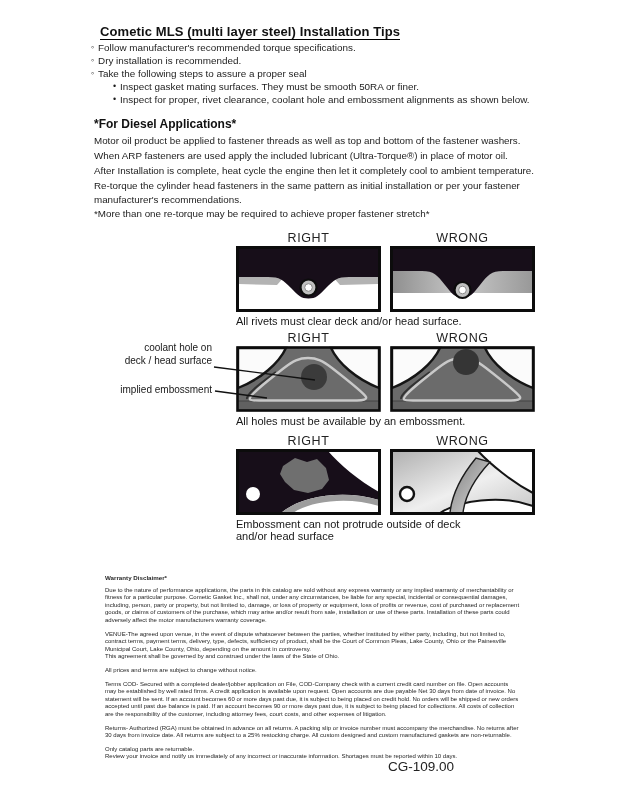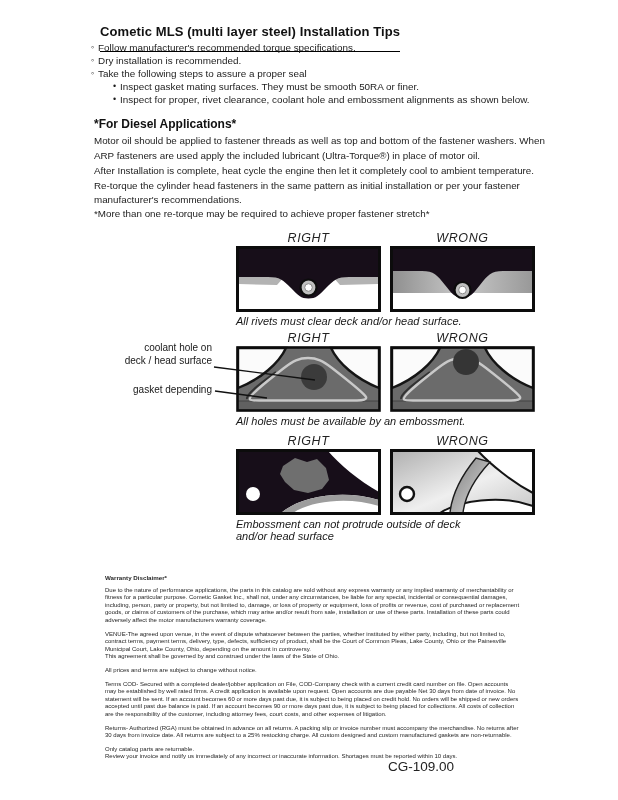--- a/index.html
+++ b/index.html
@@ -5,37 +5,37 @@
   * { margin:0; padding:0; box-sizing:border-box; }
   html,body { background:#ffffff; }
   .page {
     position:relative; width:618px; height:800px; background:#ffffff;
     font-family:"Liberation Sans", sans-serif; color:#1c1c1c; overflow:hidden;
   }
   
   .title-wrap { position:absolute; left:100px; top:22px; }
   .title-text {
     display:inline-block; font-size:13px; font-weight:bold; color:#111;
-    border-bottom:1.5px solid #000; padding-bottom:12px; letter-spacing:.1px;
+    border-bottom:1.5px solid #000; padding-bottom:0; letter-spacing:.1px;
   }
   
   .tips { position:absolute; left:88px; top:41px; width:480px; font-size:9.9px; }
   .tip { position:relative; padding-left:10px; line-height:13px; }
   .tip.sub { padding-left:32px; }
   .mk { position:absolute; left:0; top:0; width:9px; text-align:center; }
   .mk.o { font-size:9px; }
   .tip.sub .mk { left:22px; font-size:9px; }
   
   .diesel-h { position:absolute; left:94px; top:117px; font-size:12px; font-weight:bold; color:#111; }
   .bodyp { position:absolute; left:94px; width:452px; font-size:9.8px; line-height:14.5px; }
   .p1 { top:134px; }
   .p2 { top:164px; }
   .pnote { top:207px; }
   
-  .dgm { position:absolute; left:236px; width:299px;font-style:italic; }
+  .dgm { position:absolute; left:236px; width:299px; }
   .lblrow { display:flex; gap:9px; height:15px; }
   .plabel { width:145px; text-align:center; font-size:12.5px; letter-spacing:.6px; color:#222; }
   .panelrow { display:flex; gap:9px; }
   .panelrow svg { display:block; }
   .caption { margin-top:3px; font-size:11px; color:#181818; }
   .caption.narrow { width:252px; line-height:12px; }
   
   .callout {
     position:absolute; left:88px; width:124px; text-align:right;
     font-size:10px; line-height:12.5px; color:#181818;
@@ -60,21 +60,21 @@
 
   <div class="tips">
     <div class="tip"><span class="mk o">◦</span><span>Follow manufacturer's recommended torque specifications.</span></div>
     <div class="tip"><span class="mk o">◦</span><span>Dry installation is recommended.</span></div>
     <div class="tip"><span class="mk o">◦</span><span>Take the following steps to assure a proper seal</span></div>
     <div class="tip sub"><span class="mk">•</span><span>Inspect gasket mating surfaces.  They must be smooth 50RA or finer.</span></div>
     <div class="tip sub"><span class="mk">•</span><span>Inspect for proper, rivet clearance, coolant hole and embossment alignments as shown below.</span></div>
   </div>
 
   <div class="diesel-h">*For Diesel Applications*</div>
-  <p class="bodyp p1">Motor oil should be applied to fastener threads as well as top and bottom of the fastener washers. When ARP fasteners are used apply the included lubricant (Ultra-Torque®) in place of motor oil.</p>
+  <p class="bodyp p1">Motor oil product be applied to fastener threads as well as top and bottom of the fastener washers. When ARP fasteners are used apply the included lubricant (Ultra-Torque®) in place of motor oil.</p>
   <p class="bodyp p2">After Installation is complete, heat cycle the engine then let it completely cool to ambient temperature. Re-torque the cylinder head fasteners in the same pattern as initial installation or per your fastener manufacturer's recommendations.</p>
   <p class="bodyp pnote">*More than one re-torque may be required to achieve proper fastener stretch*</p>
 
   <div class="dgm" style="top:231px">
     <div class="lblrow">
       <div class="plabel">RIGHT</div>
       <div class="plabel">WRONG</div>
     </div>
     <div class="panelrow">
       <svg width="145" height="66" viewBox="0 0 145 66">
@@ -136,21 +136,21 @@
       </svg>
     </div>
     <div class="caption">All holes must be available by an embossment.</div>
   </div>
 
   <div class="callout" style="top:342px">
     <div>coolant hole on</div>
     <div>deck / head surface</div>
   </div>
   <div class="callout" style="top:384px">
-    <div>gasket depending</div>
+    <div>implied embossment</div>
   </div>
   <svg class="callout-lines" width="115" height="58" viewBox="0 0 115 58">
     <line x1="4" y1="17" x2="105" y2="30" stroke="#111111" stroke-width="1.4"></line>
     <line x1="5" y1="41" x2="57" y2="48" stroke="#111111" stroke-width="1.4"></line>
   </svg>
 
   <div class="dgm" style="top:434px">
     <div class="lblrow">
       <div class="plabel">RIGHT</div>
       <div class="plabel">WRONG</div>

